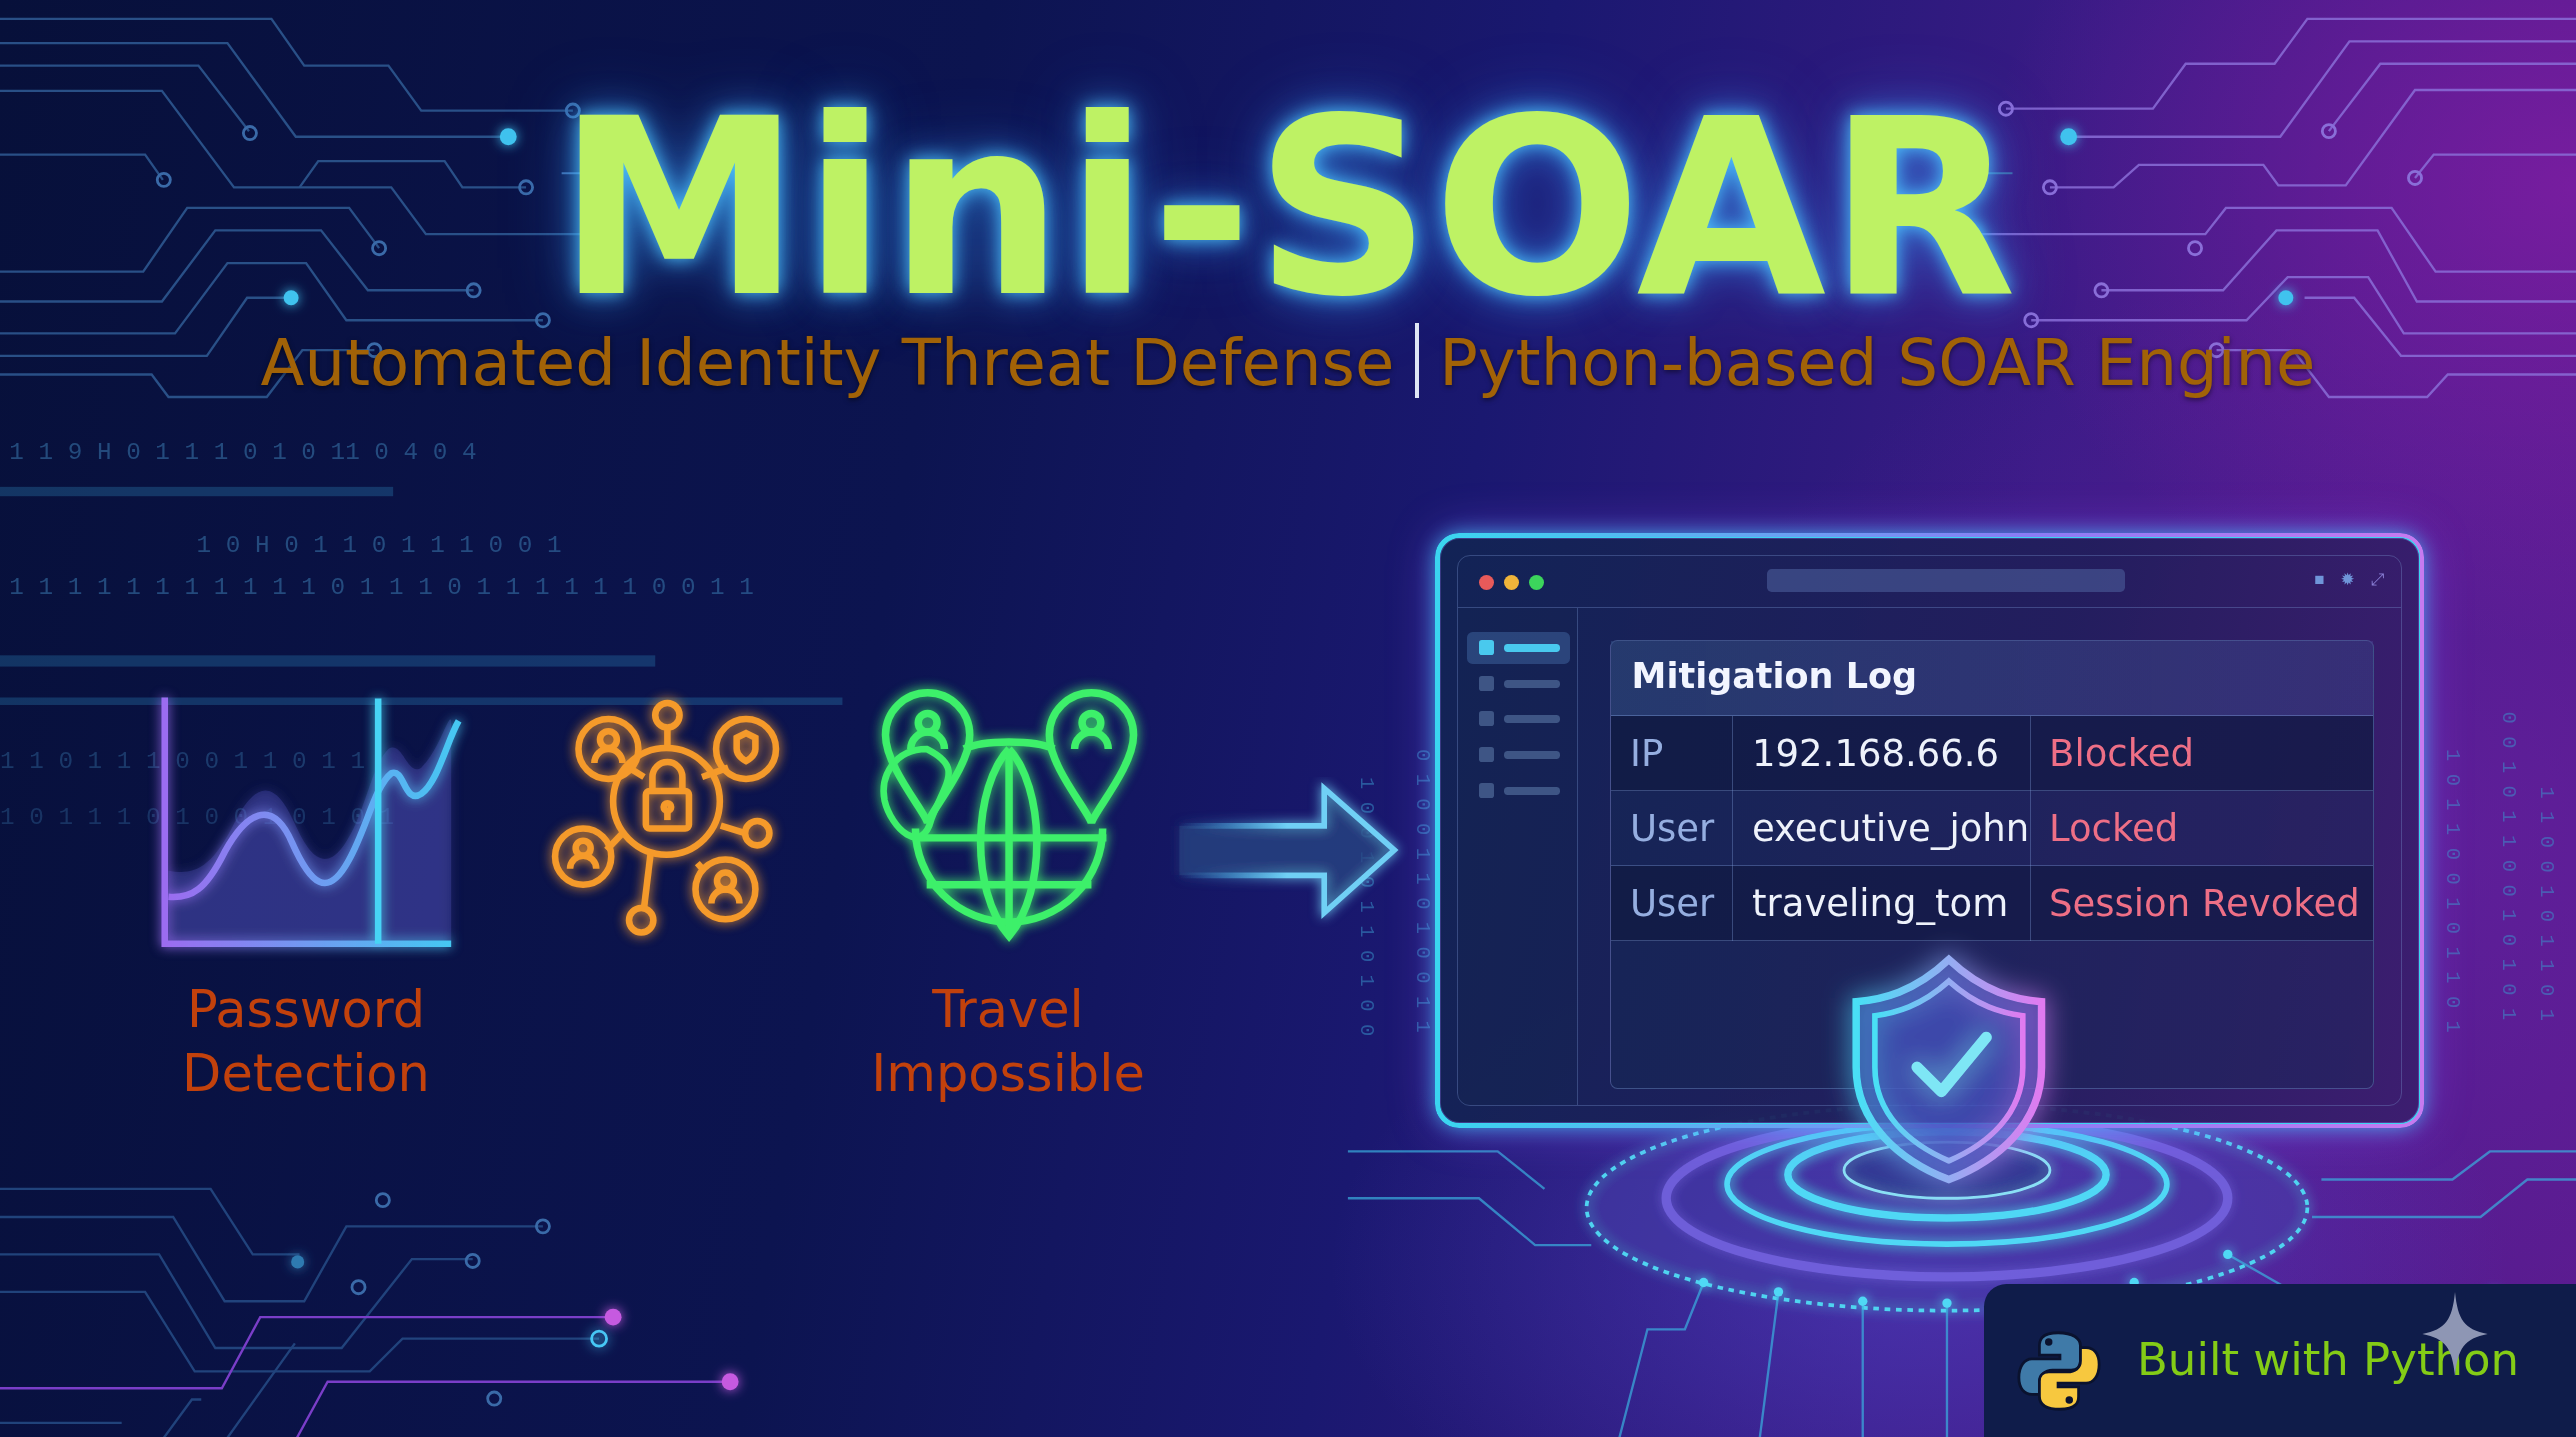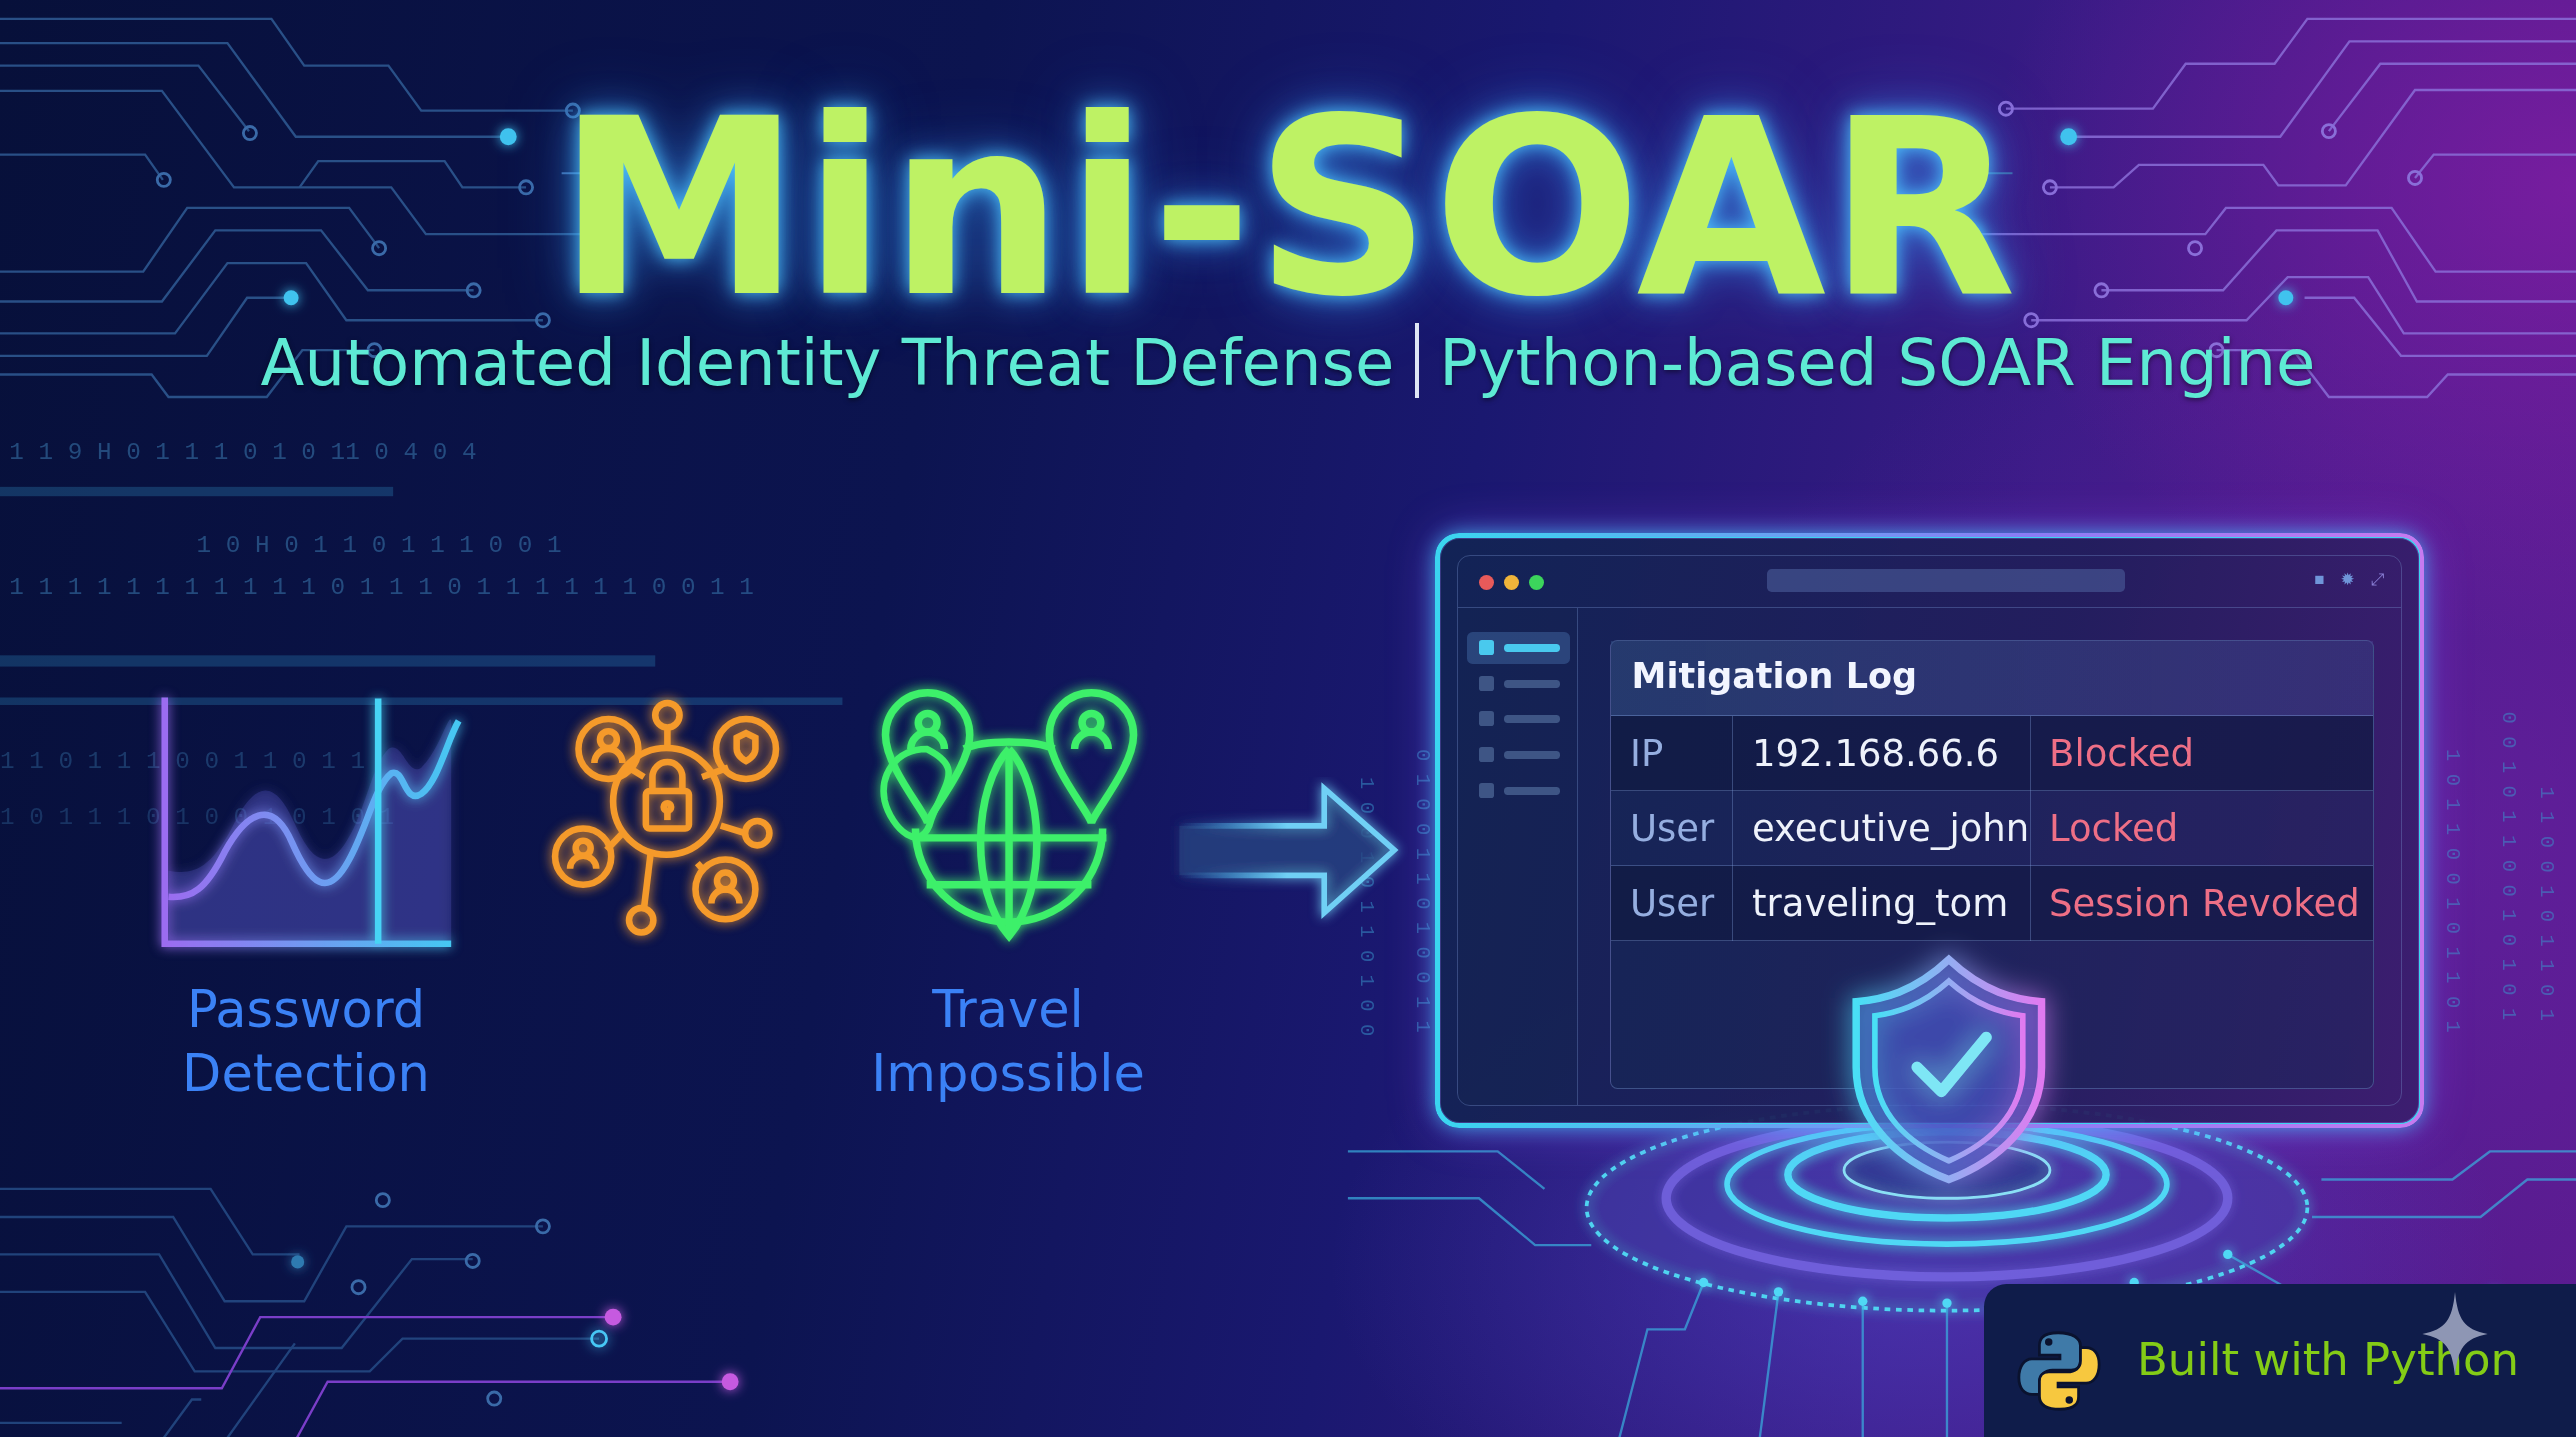--- a/index.html
+++ b/index.html
@@ -9,25 +9,25 @@
     background:
       radial-gradient(ellipse 842px 468px at 1919px 1264px, rgba(90,80,220,0.45), transparent 70%),
       radial-gradient(ellipse 842px 655px at 2576px 187px, rgba(140,30,170,0.65), transparent 70%),
       radial-gradient(ellipse 1123px 842px at 2434px 842px, rgba(110,35,170,0.45), transparent 70%),
       linear-gradient(100deg,#07103a 0%,#0c1450 35%,#1a1870 55%,#3a1b86 75%,#5a1b8e 100%);}
   svg.layer{position:absolute;left:0;top:0;width:2576px;height:1438px}
   .title{position:absolute;left:0;width:2576px;top:66px;text-align:center;
     font-family:"DejaVu Sans","Liberation Sans",sans-serif;font-weight:bold;font-size:245px;letter-spacing:1.9px;
     color:#bef264;text-shadow:0 0 17px rgba(80,200,255,0.9),0 0 37px rgba(60,170,255,0.6),0 0 75px rgba(60,140,255,0.35)}
   .subtitle{position:absolute;left:0;width:2576px;top:323px;text-align:center;
-    font-family:"DejaVu Sans","Liberation Sans",sans-serif;font-size:64px;color:#5eead4;
+    font-family:"DejaVu Sans","Liberation Sans",sans-serif;font-size:64px;color:#a16207;
     text-shadow:0 1.9px 5.6px rgba(0,0,0,0.5)}
   .subtitle .sep{display:inline-block;width:3.7px;height:75px;background:#dfe6f5;vertical-align:-13px;margin:0 20.6px}
   .threat{position:absolute;text-align:center;font-family:"DejaVu Sans","Liberation Sans",sans-serif;
-    font-size:51px;line-height:64px;color:#3b82f6}
+    font-size:51px;line-height:64px;color:#c2410c}
   .arrow{position:absolute;left:1170px;top:777px}
   .window{position:absolute;left:1436px;top:534px;width:987px;height:593px;border-radius:24px;
     border:4.7px solid #3ad6f0;
     background:linear-gradient(100deg,rgba(18,36,84,0.95),rgba(34,30,92,0.95) 60%,rgba(60,30,110,0.95));
     box-shadow:0 0 20.6px rgba(60,210,255,0.75),0 0 47px rgba(150,90,255,0.45),inset 0 0 0 0.9px rgba(160,120,255,0.3)}
   .window::after{content:"";position:absolute;inset:-4.7px;border-radius:24px;border:4.7px solid transparent;
     background:linear-gradient(90deg,#3ad6f0,#8a7cf5 60%,#c77af0) border-box;
     -webkit-mask:linear-gradient(#000 0 0) padding-box,linear-gradient(#000 0 0);-webkit-mask-composite:xor;mask-composite:exclude;pointer-events:none}
   .inner{position:absolute;left:17px;top:17px;right:17px;bottom:17px;border-radius:13px;border:1.9px solid rgba(120,150,210,0.35);overflow:hidden}
   .titlebar{position:absolute;left:0;right:0;top:0;height:52px;border-bottom:1.9px solid rgba(120,150,210,0.35)}

